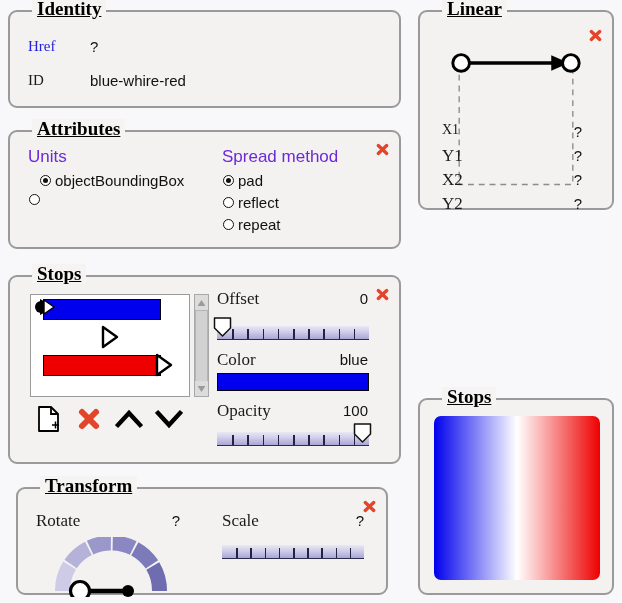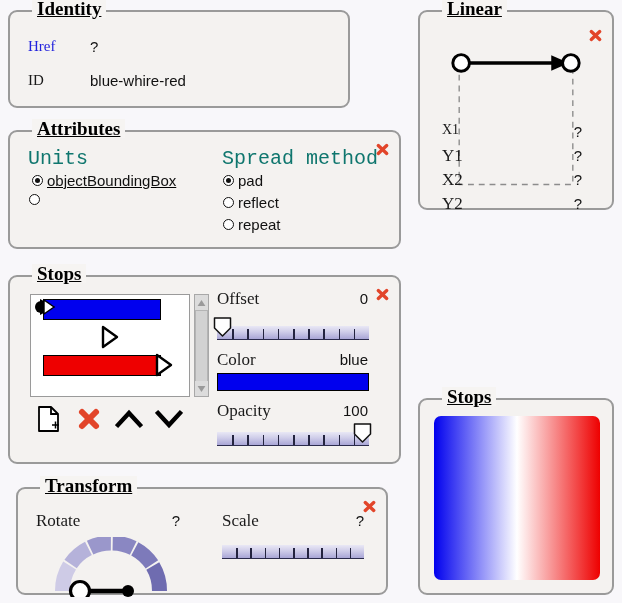--- a/index.html
+++ b/index.html
@@ -51,29 +51,29 @@
   }
   .lbl-blue { color: #2222dd; }
   .val {
     font-family: "Liberation Sans", sans-serif;
     font-size: 15px;
     color: #111;
     white-space: nowrap;
   }
 
   
-  #identity-panel { left: 8px; top: 10px; width: 342px; height: 98px; }
+  #identity-panel { left: 8px; top: 10px; width: 393px; height: 98px; }
   .row { position: absolute; }
 
   
   #attributes-panel { left: 8px; top: 130px; width: 393px; height: 119px; }
   .grouphead {
-    font-size: 20px;
-    font-family: Liberation Mono, monospace;
-    color: #0f766e;
+    font-size: 17px;
+    font-family: Liberation Sans, sans-serif;
+    color: #6d28d9;
   }
   .radio-row {
     position: absolute;
     display: flex;
     align-items: center;
     gap: 4px;
     cursor: pointer;
   }
   .radio {
     width: 11px; height: 11px;
@@ -195,21 +195,21 @@
   <div class="close-x" style="right:9px; top:10px;">
     <svg viewBox="0 0 16 16">
         <g stroke="#e2452a" stroke-width="3.6" stroke-linecap="round">
           <path d="M3.5 3.8 L12.5 12.2"></path>
           <path d="M12.5 3.8 L3.5 12.2"></path>
         </g>
       </svg>
   </div>
 
   <div class="grouphead" style="position:absolute; left:18px; top:15px;">Units</div>
-  <div class="radio-row" style="left:22px; top:40px;text-decoration:underline;">
+  <div class="radio-row" style="left:30px; top:40px;">
     <span class="radio on"></span>
     <span class="radio-label">objectBoundingBox</span>
   </div>
   <div class="radio-row" style="left:19px; top:62px;">
     <span class="radio"></span>
   </div>
 
   <div class="grouphead" style="position:absolute; left:212px; top:15px;">Spread method</div>
   <div class="radio-row" style="left:213px; top:40px;">
     <span class="radio on"></span>

